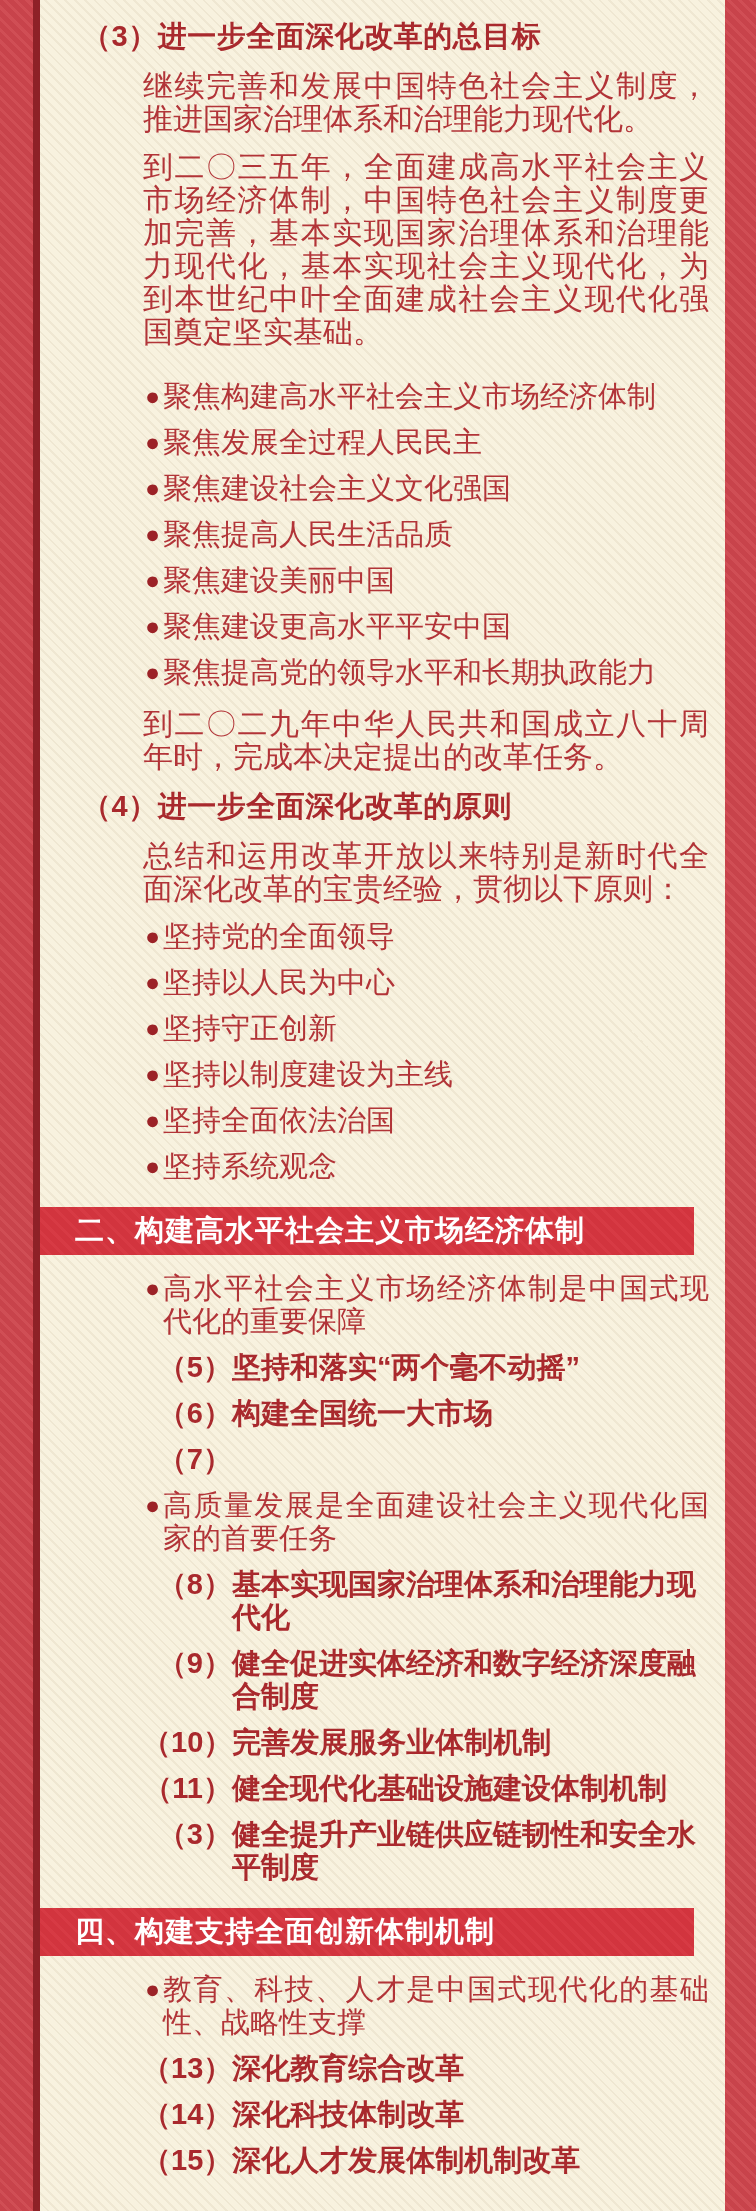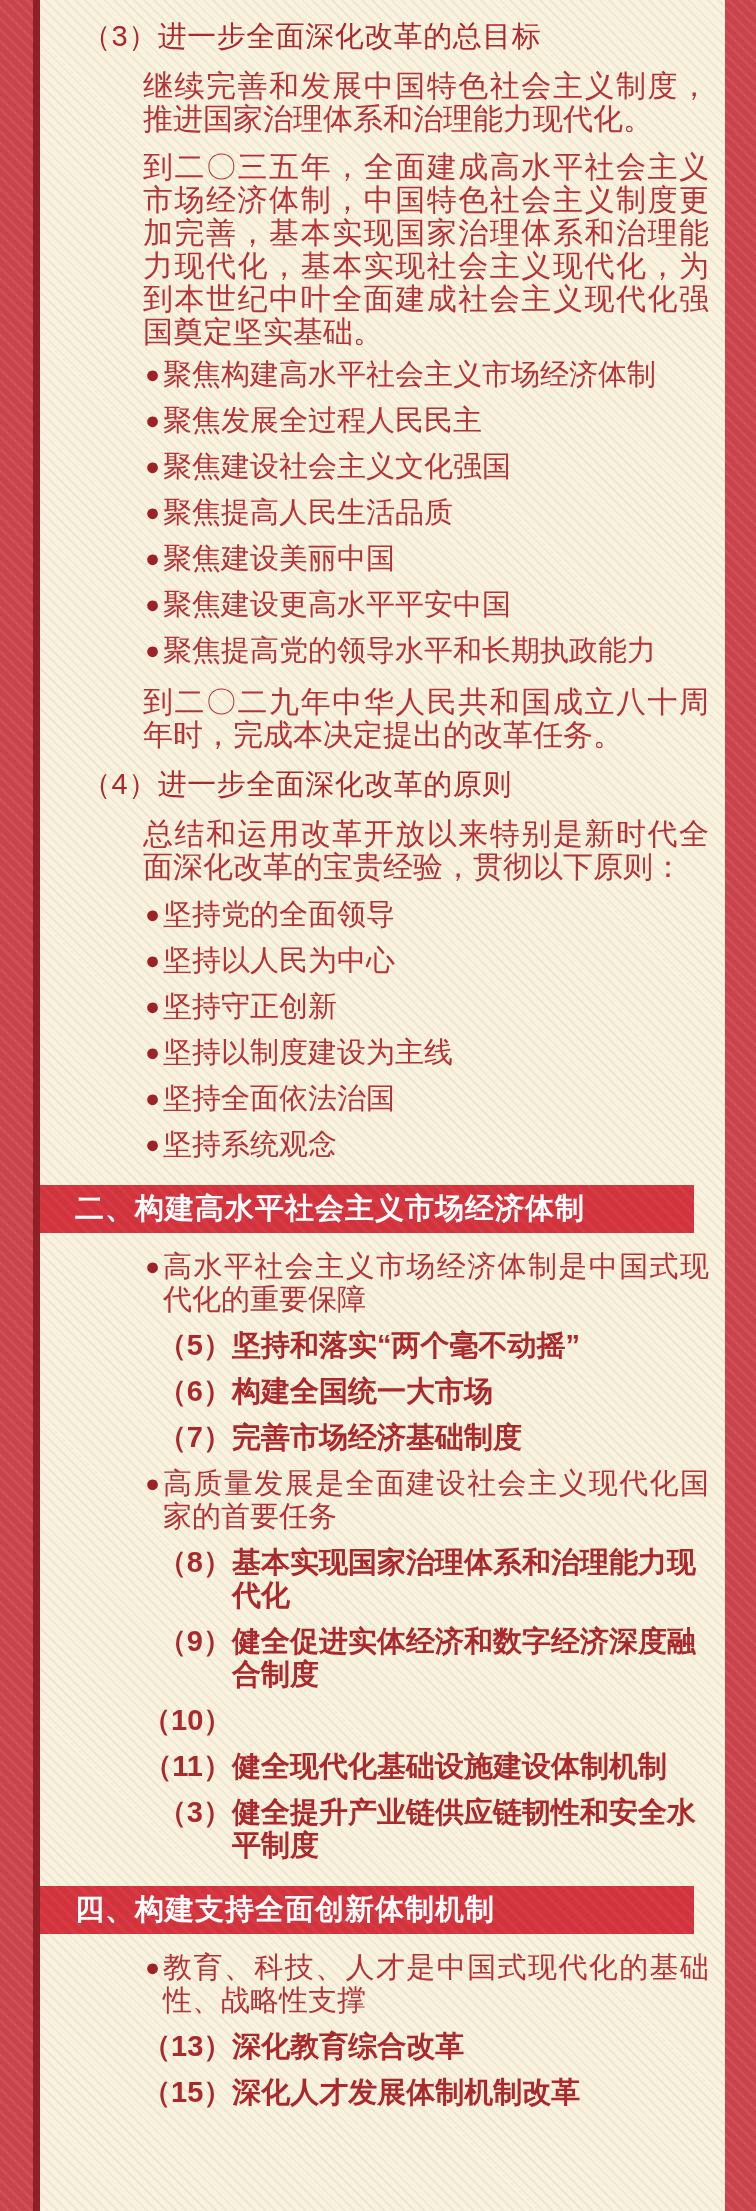--- a/index.html
+++ b/index.html
@@ -32,34 +32,34 @@
   }
   .content{
     position:absolute;left:40px;top:0;width:685px;height:100%;
     background:repeating-linear-gradient(45deg,
       var(--cream) 0px, var(--cream) 5px,
       var(--cream-stripe) 5px, var(--cream-stripe) 7px);
     padding-top:18px;
     overflow:hidden;
   }
   .h-num{
-    font-size:29px;line-height:36px;font-weight:400;
+    font-size:29px;line-height:36px;font-weight:700;
     color:var(--heading-red);
     padding:0 8px 0 42px;
     margin-bottom:15px;
     letter-spacing:0.5px;
   }
   .para{
     font-size:30px;line-height:33px;font-weight:400;
     color:var(--body-red);
     padding:0 16px 0 103px;
     margin-bottom:15px;
     text-align:justify;
   }
-  .para.big-gap{margin-bottom:10px;}
+  .para.big-gap{margin-bottom:32px;}
   .bullet-list{margin-bottom:18px;}
   .bullet{
     display:flex;
     font-size:29px;line-height:33px;font-weight:400;
     color:var(--body-red);
     padding:0 16px 0 105px;
     margin-bottom:13px;
     text-align:justify;
   }
   .bullet .dot{
@@ -180,54 +180,58 @@
   <div class="num-item">
     <span class="num">（5）</span>
     <span class="txt">坚持和落实“两个毫不动摇”</span>
   </div>
   <div class="num-item">
     <span class="num">（6）</span>
     <span class="txt">构建全国统一大市场</span>
   </div>
   <div class="num-item">
     <span class="num">（7）</span>
-    <span class="txt">完善市场经济基础制度</span>
   </div>
 
   <div class="bullet">
     <span class="dot">●</span>
     <span class="txt">高质量发展是全面建设社会主义现代化国家的首要任务</span>
   </div>
   <div class="num-item">
     <span class="num">（8）</span>
     <span class="txt">基本实现国家治理体系和治理能力现代化</span>
   </div>
   <div class="num-item">
     <span class="num">（9）</span>
     <span class="txt">健全促进实体经济和数字经济深度融合制度</span>
   </div>
   <div class="num-item">
     <span class="num">（10）</span>
+    <span class="txt">完善发展服务业体制机制</span>
   </div>
   <div class="num-item">
     <span class="num">（11）</span>
     <span class="txt">健全现代化基础设施建设体制机制</span>
   </div>
   <div class="num-item">
     <span class="num">（3）</span>
     <span class="txt">健全提升产业链供应链韧性和安全水平制度</span>
   </div>
 
   <div class="banner">四、构建支持全面创新体制机制</div>
   <div class="bullet">
     <span class="dot">●</span>
     <span class="txt">教育、科技、人才是中国式现代化的基础性、战略性支撑</span>
   </div>
   <div class="num-item">
     <span class="num">（13）</span>
     <span class="txt">深化教育综合改革</span>
   </div>
   <div class="num-item">
+    <span class="num">（14）</span>
+    <span class="txt">深化科技体制改革</span>
+  </div>
+  <div class="num-item">
     <span class="num">（15）</span>
     <span class="txt">深化人才发展体制机制改革</span>
   </div>
 
 </div>
 
 </body></html>

